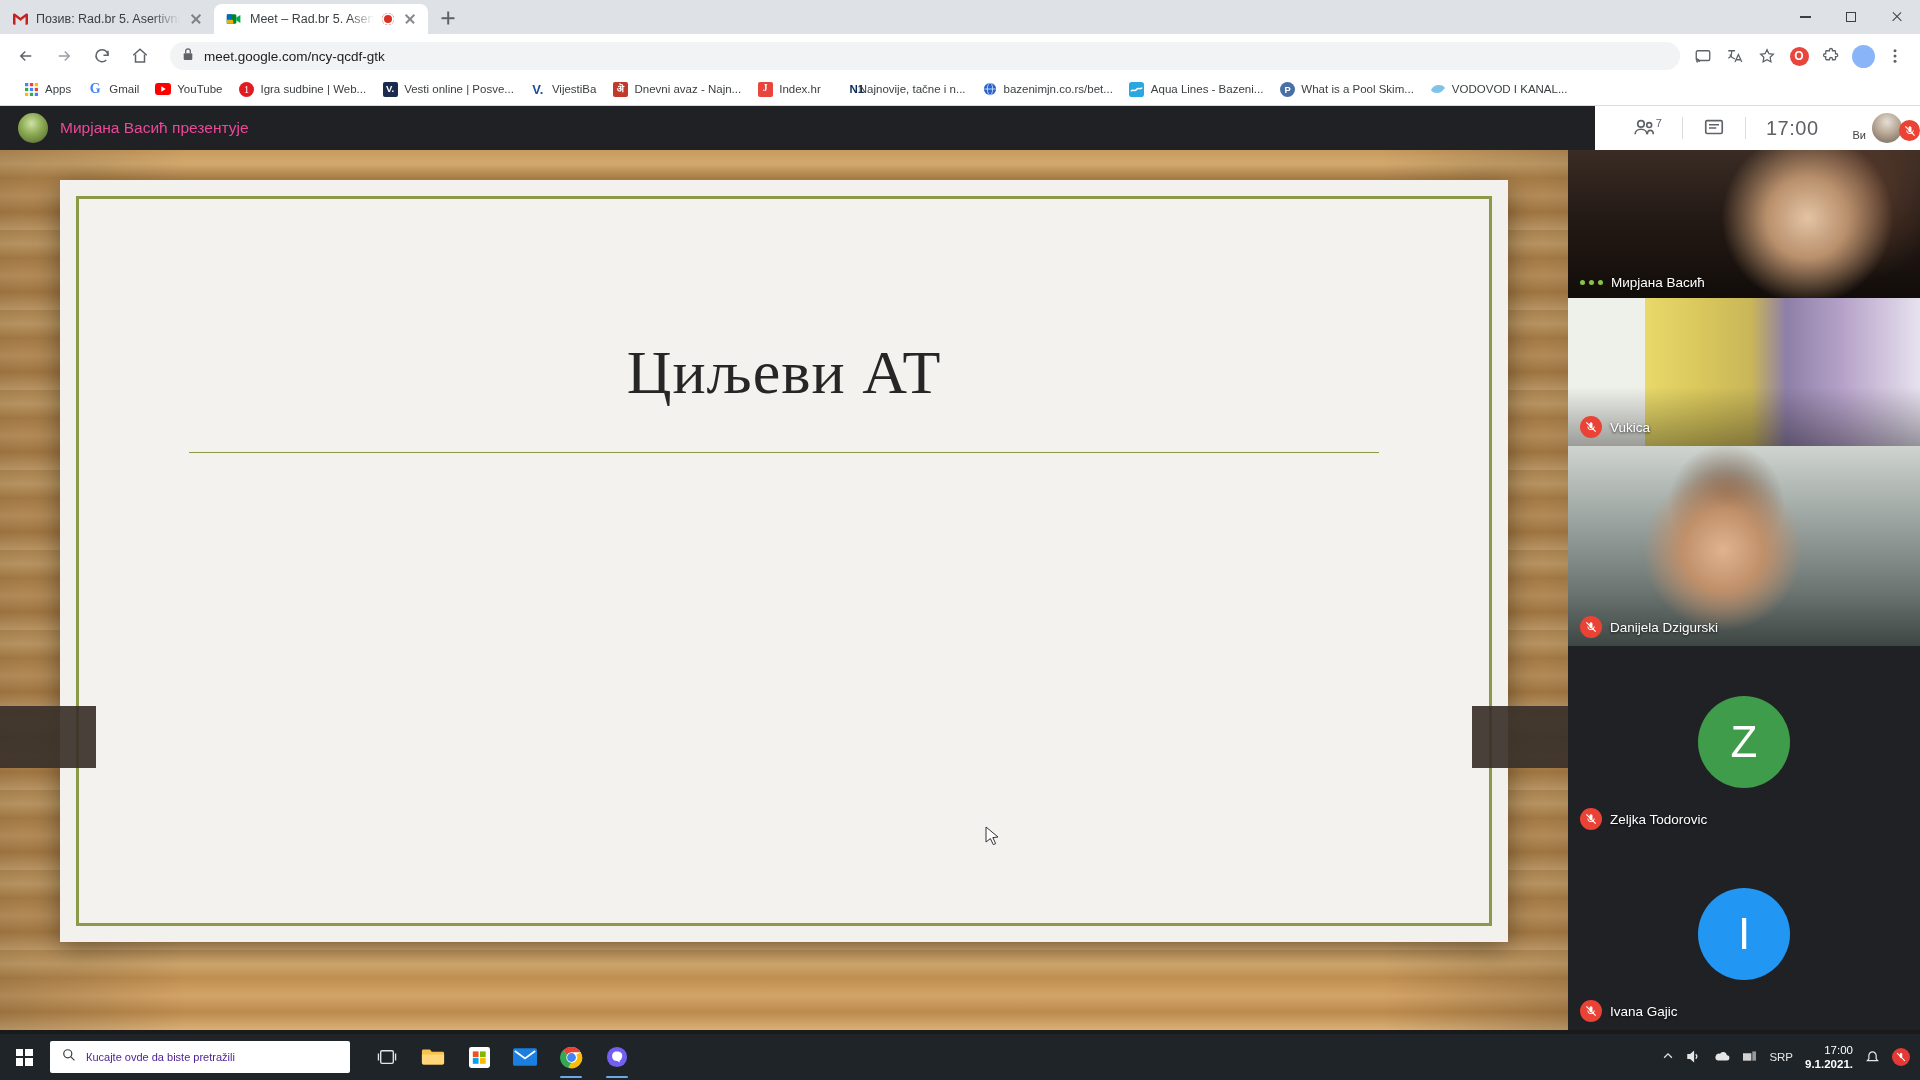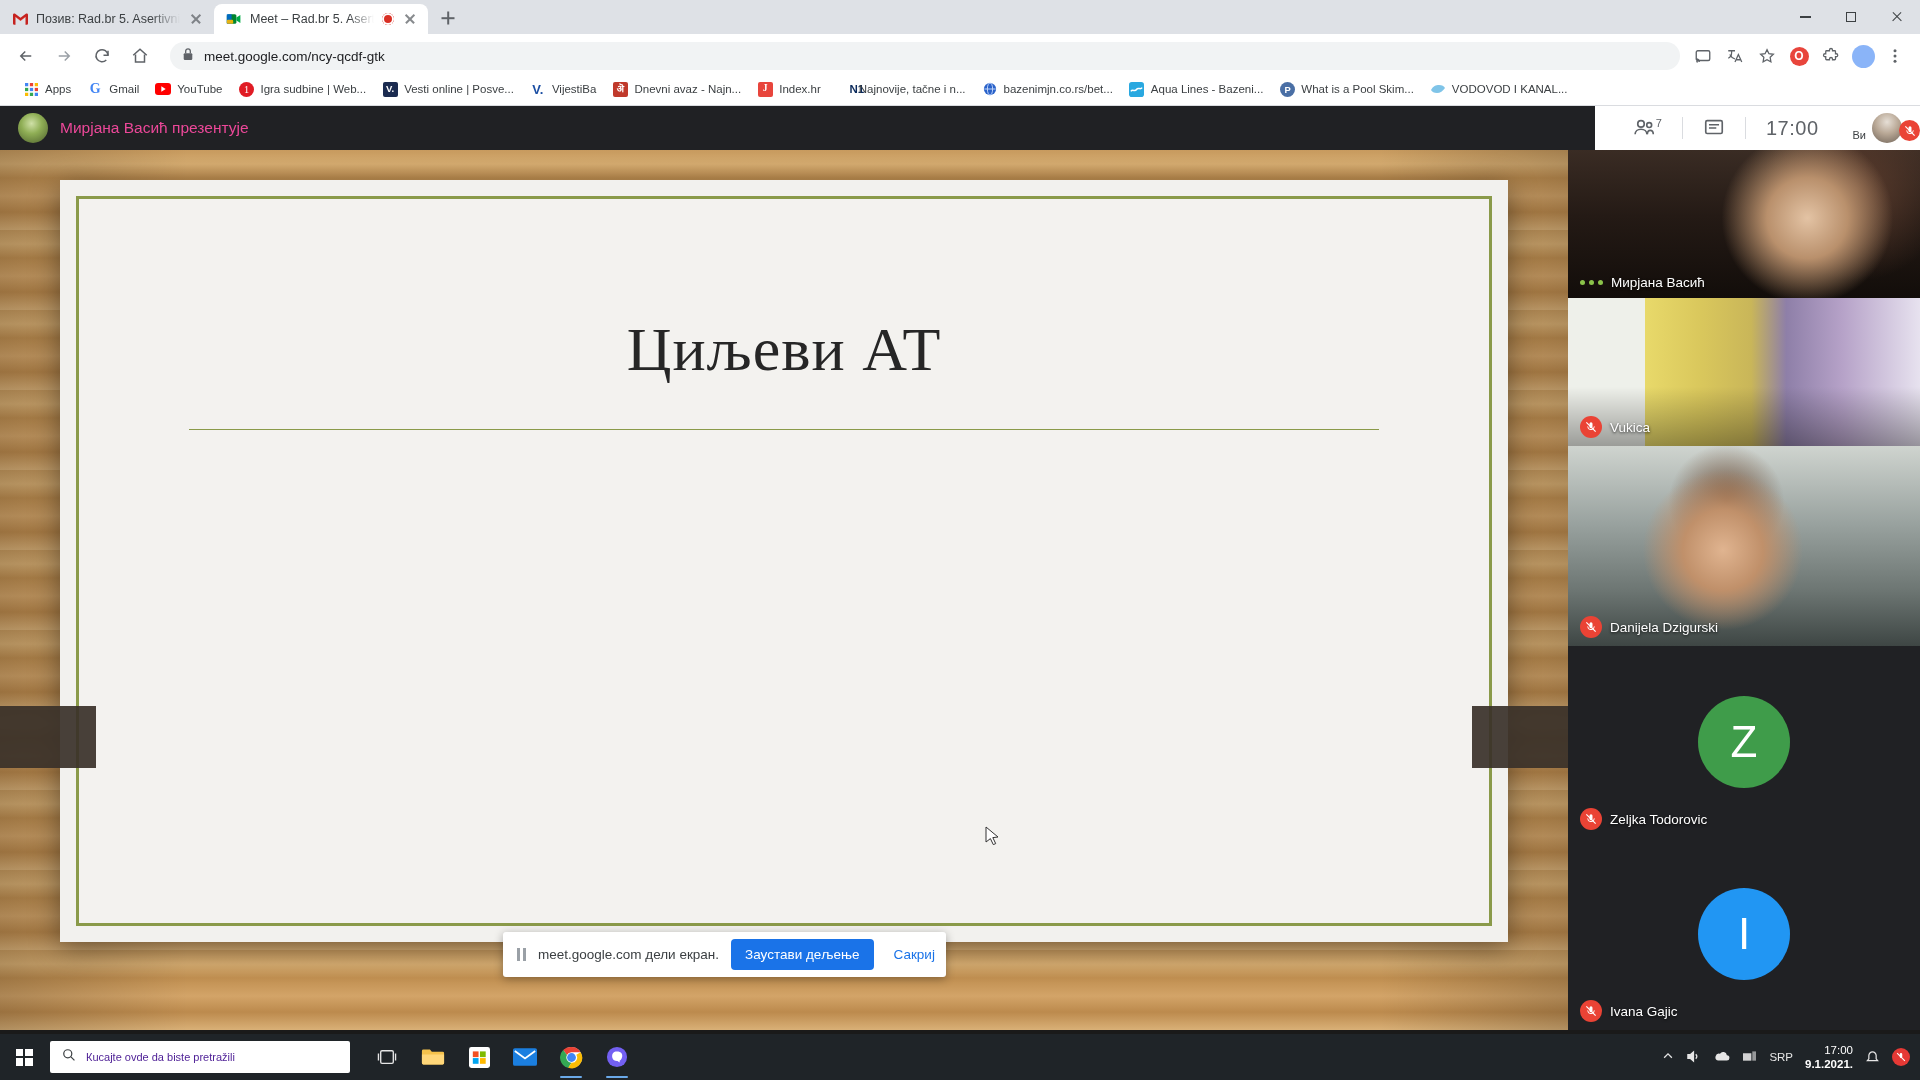--- a/index.html
+++ b/index.html
@@ -124,21 +124,21 @@
     background: #f2f1ee; box-shadow: 0 6px 28px rgba(0,0,0,.45);
   }
   .slide {
     position:absolute; inset:0; background:#f3f2ef;
     border: 3px solid #8a9a49; margin: 16px;
     padding: 70px 70px 0 70px;
   }
   .slide-title {
     text-align:center; font-family: "Liberation Serif", serif;
     font-size: 62px; color:#262626; font-weight:400; letter-spacing:1px;
-    margin-top: 45px; margin-bottom: 44px;
+    margin-top: 68px; margin-bottom: 44px;
   }
   .slide-rule { height:1px; background:#8a9a49; margin: 0 40px 34px 40px; }
   .bullets { list-style:none; padding-left: 36px; }
   .bullets li {
     font-family:"Liberation Serif", serif;
     font-size: 31px; color:#2b2b2b; line-height: 1.1;
     margin-bottom: 38px; position:relative; padding-left: 34px;
   }
   .bullets li::before {
     content:''; position:absolute; left:0; top:14px;
@@ -476,29 +476,20 @@
       </div>
     </div>
     <div class="nav-arrow left"></div>
     <div class="nav-arrow right"></div>
     <div class="cursor">
       <svg width="16" height="22" viewBox="0 0 16 22">
           <path d="M1 1l12 10-5.2.6 2.9 6-2.4 1-2.9-6L1 16z" fill="#fff" stroke="#333" stroke-width="1"></path>
         </svg>
     </div>
 
-    <div class="share-bar" style="top:782px;left:503px;">
-      <span class="share-pause">
-          <span></span>
-          <span></span>
-        </span>
-      <span class="share-text">meet.google.com дели екран.</span>
-      <button class="share-stop">Заустави дељење</button>
-      <button class="share-hide">Сакриј</button>
-    </div>
   </div>
 
   <div class="rail">
 
     <div class="tile" style="height:148px;">
       <div class="feed" style="background:
              radial-gradient(circle at 68% 46%, #e3c3a4 0%, #b9906c 16%, rgba(0,0,0,0) 34%),
              radial-gradient(circle at 82% 26%, #5a3b2c 0%, rgba(0,0,0,0) 30%),
              linear-gradient(180deg, #3a2c24 0%, #241a15 45%, #120d0a 100%);"></div>
       <div class="label">

